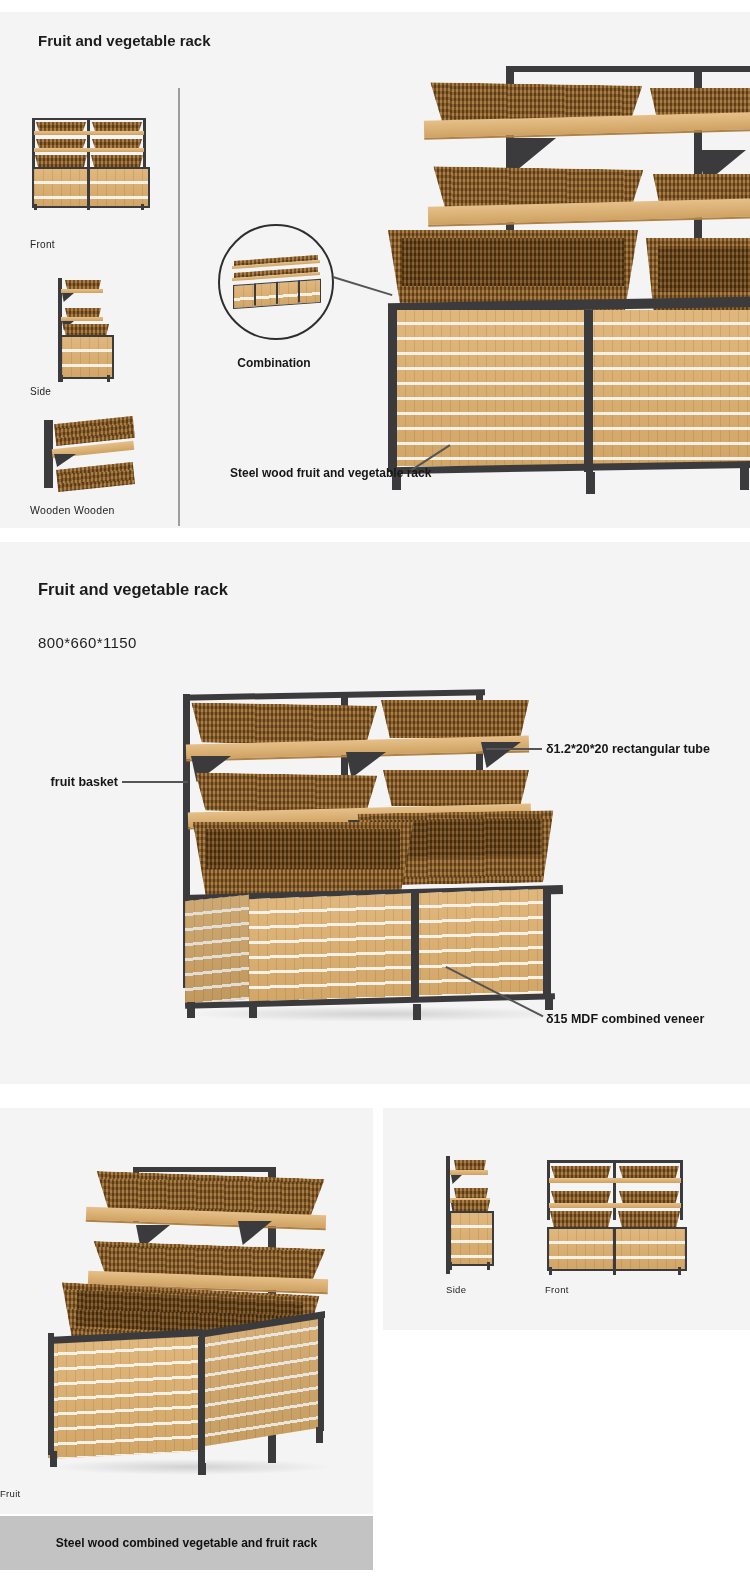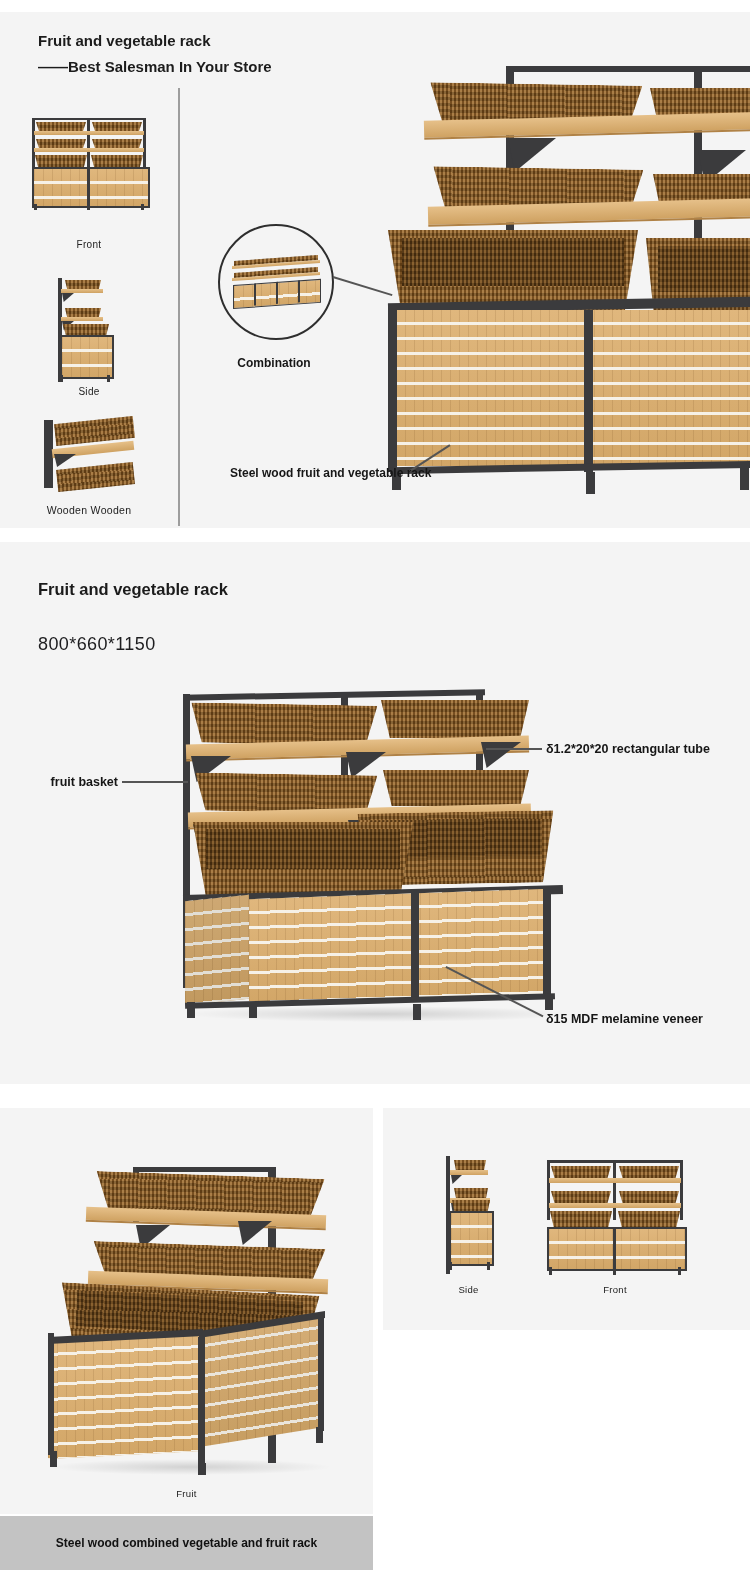--- a/index.html
+++ b/index.html
@@ -18,37 +18,36 @@
   .dkwick{position:absolute;background:
      repeating-linear-gradient(90deg,rgba(0,0,0,.45) 0 2px,rgba(255,255,255,.05) 2px 4px),
      repeating-linear-gradient(180deg,#453c30 0 4px,#2a241c 4px 8px);}
   .slats{position:absolute;background:
      repeating-linear-gradient(180deg,transparent 0 12px,#f6f1e7 12px 15px),
      repeating-linear-gradient(90deg,rgba(120,80,35,.16) 0 1px,transparent 1px 9px),
      linear-gradient(180deg,#e0b77d,#d2a667);}
   .trap{clip-path:polygon(0 0,100% 0,94% 100%,6% 100%);}
   .tri{position:absolute;background:#3b3b3d;clip-path:polygon(0 0,100% 0,14% 100%);}
   .line{position:absolute;height:1.5px;background:#555;transform-origin:left center;}
-  .lbl{position:absolute;font-size:10px;letter-spacing:.3px;color:#222;text-align:center;}
+  .lbl{position:absolute;font-size:10px;letter-spacing:.3px;color:#222;text-align:left;}
   .ann{position:absolute;font-weight:bold;font-size:12.5px;color:#161616;white-space:nowrap;}
   .t1{font-size:15px;font-weight:600;line-height:26px;color:#1c1c1c;}
   .shadow{position:absolute;background:radial-gradient(ellipse at center,rgba(0,0,0,.14),rgba(0,0,0,0) 70%);}
   .rimtop{position:absolute;border-radius:50%;background:#16120d;
           box-shadow:inset 0 4px 8px rgba(0,0,0,.75), inset 0 -3px 6px rgba(90,75,55,.45);}
 </style>
 </head>
 <body>
 
 <div class="page">
 
   <div class="card" style="left:0;top:12px;width:750px;height:516px;overflow:hidden;">
 
     <div class="abs t1" style="left:38px;top:16px;">
       <div>Fruit and vegetable rack</div>
-      <div>——Best Salesman In Your Store</div>
     </div>
 
     <div class="abs" style="left:178px;top:76px;width:1.5px;height:438px;background:#9d9d9d;"></div>
 
     <div class="abs" style="left:30px;top:106px;width:118px;height:92px;">
       <div class="steel" style="left:2px;top:0;width:114px;height:2px;"></div>
       <div class="steel" style="left:2px;top:0;width:3px;height:50px;"></div>
       <div class="steel" style="left:57px;top:0;width:3px;height:50px;"></div>
       <div class="steel" style="left:113px;top:0;width:3px;height:50px;"></div>
       <div class="wicker trap" style="left:6px;top:4px;width:50px;height:9px;"></div>
@@ -133,21 +132,21 @@
       <div class="steel" style="left:198px;top:414px;width:9px;height:22px;"></div>
       <div class="steel" style="left:352px;top:410px;width:9px;height:22px;"></div>
     </div>
 
     <div class="line" style="left:407px;top:460px;width:51px;transform:rotate(-33deg);"></div>
     <div class="ann" style="left:230px;top:454px;font-size:12px;">Steel wood fruit and vegetable rack</div>
   </div>
 
   <div class="card" style="left:0;top:542px;width:750px;height:542px;overflow:hidden;">
     <div class="abs" style="left:38px;top:38px;font-size:16.5px;font-weight:700;color:#1b1b1b;">Fruit and vegetable rack</div>
-    <div class="abs" style="left:38px;top:92px;font-size:18px;letter-spacing:.4px;">800*660*1150</div>
+    <div class="abs" style="left:38px;top:92px;font-size:15px;letter-spacing:.4px;">800*660*1150</div>
 
     <div class="abs" style="left:183px;top:150px;width:392px;height:340px;">
       <div class="shadow" style="left:0;top:314px;width:392px;height:16px;"></div>
       <div class="steel" style="left:0;top:0;width:302px;height:6px;transform:rotate(-1deg);"></div>
       <div class="steel" style="left:0;top:2px;width:7px;height:294px;"></div>
       <div class="steel" style="left:158px;top:2px;width:7px;height:198px;"></div>
       <div class="steel" style="left:293px;top:2px;width:7px;height:186px;"></div>
       <div class="wicker trap" style="left:8px;top:12px;width:186px;height:40px;transform:rotate(1deg);"></div>
       <div class="wicker trap" style="left:198px;top:8px;width:148px;height:38px;"></div>
       <div class="wood" style="left:3px;top:48px;width:343px;height:15px;transform:rotate(-1.5deg);border-bottom:2px solid #b08246;"></div>
@@ -177,21 +176,21 @@
       <div class="steel" style="left:362px;top:302px;width:8px;height:16px;"></div>
     </div>
 
     <div class="ann" style="left:20px;top:233px;width:98px;text-align:right;">fruit basket</div>
     <div class="line" style="left:122px;top:239px;width:66px;"></div>
 
     <div class="line" style="left:486px;top:206px;width:56px;"></div>
     <div class="ann" style="left:546px;top:200px;">δ1.2*20*20 rectangular tube</div>
 
     <div class="line" style="left:446px;top:424px;width:109px;transform:rotate(27deg);"></div>
-    <div class="ann" style="left:546px;top:470px;">δ15 MDF melamine veneer</div>
+    <div class="ann" style="left:546px;top:470px;">δ15 MDF combined veneer</div>
   </div>
 
   <div class="card" style="left:0;top:1108px;width:373px;height:406px;overflow:hidden;">
     <div class="abs" style="left:48px;top:55px;width:285px;height:312px;">
       <div class="shadow" style="left:0;top:296px;width:285px;height:16px;"></div>
       <div class="steel" style="left:85px;top:4px;width:143px;height:5px;"></div>
       <div class="steel" style="left:85px;top:4px;width:6px;height:56px;"></div>
       <div class="steel" style="left:220px;top:4px;width:8px;height:296px;"></div>
       <div class="wicker trap" style="left:48px;top:12px;width:228px;height:40px;transform:rotate(2deg);"></div>
       <div class="wood" style="left:38px;top:48px;width:240px;height:13px;transform:rotate(2deg);border-bottom:2px solid #b08246;"></div>

